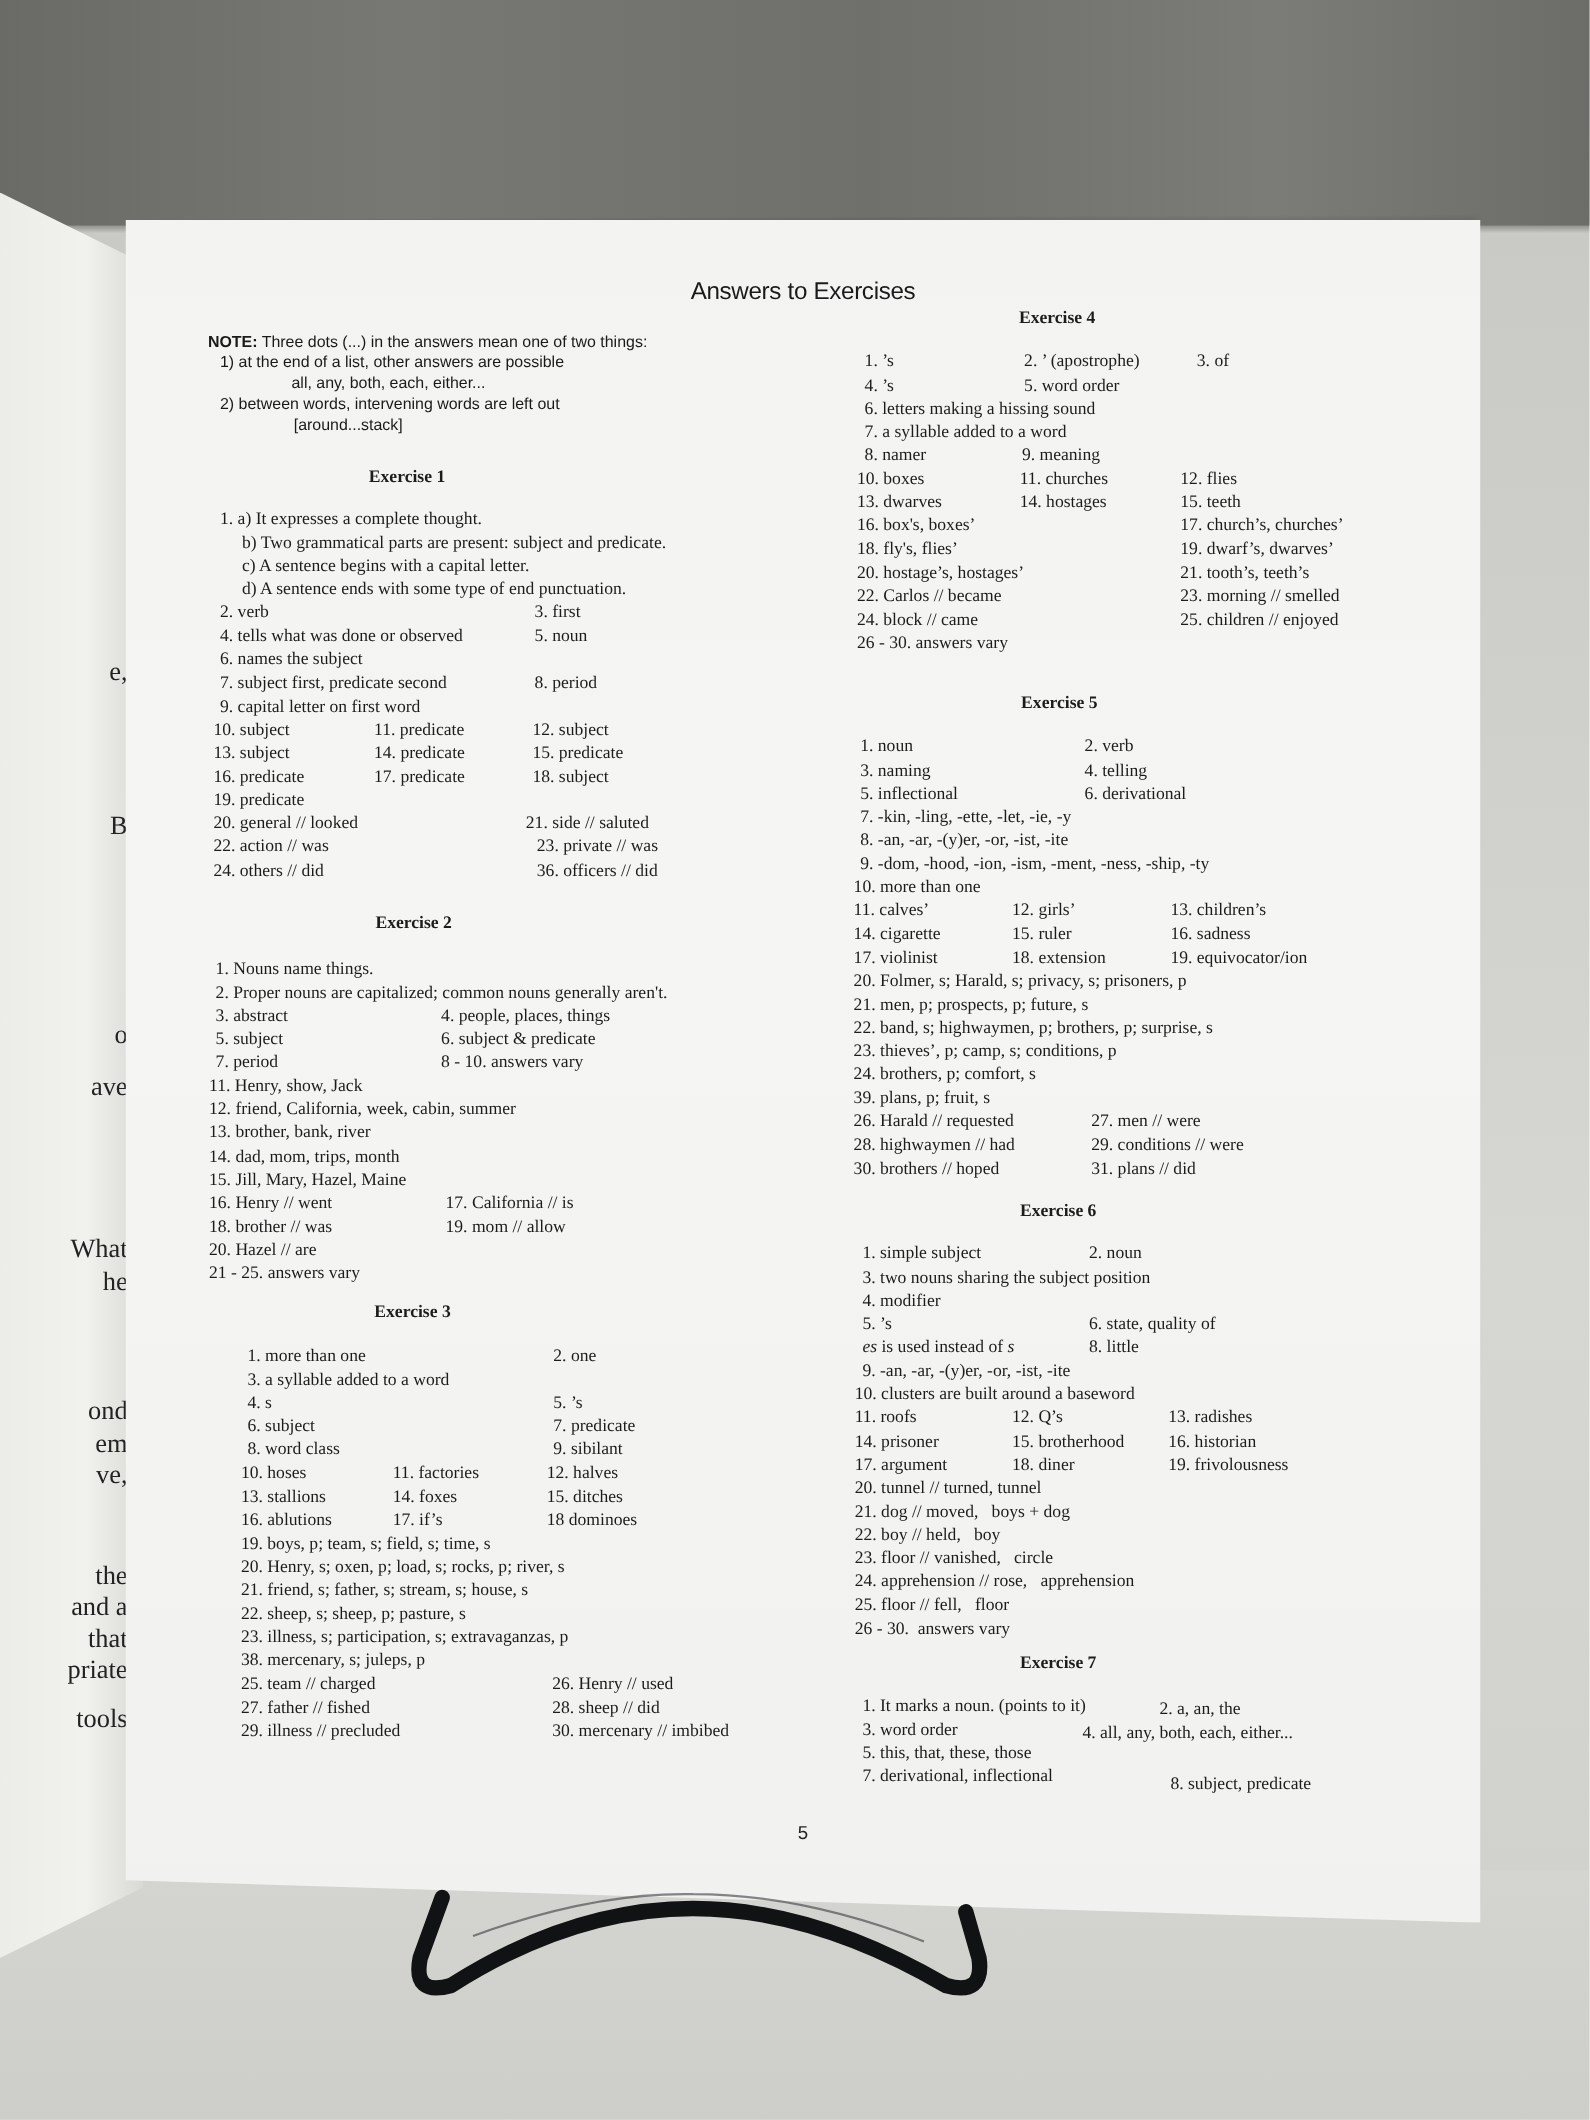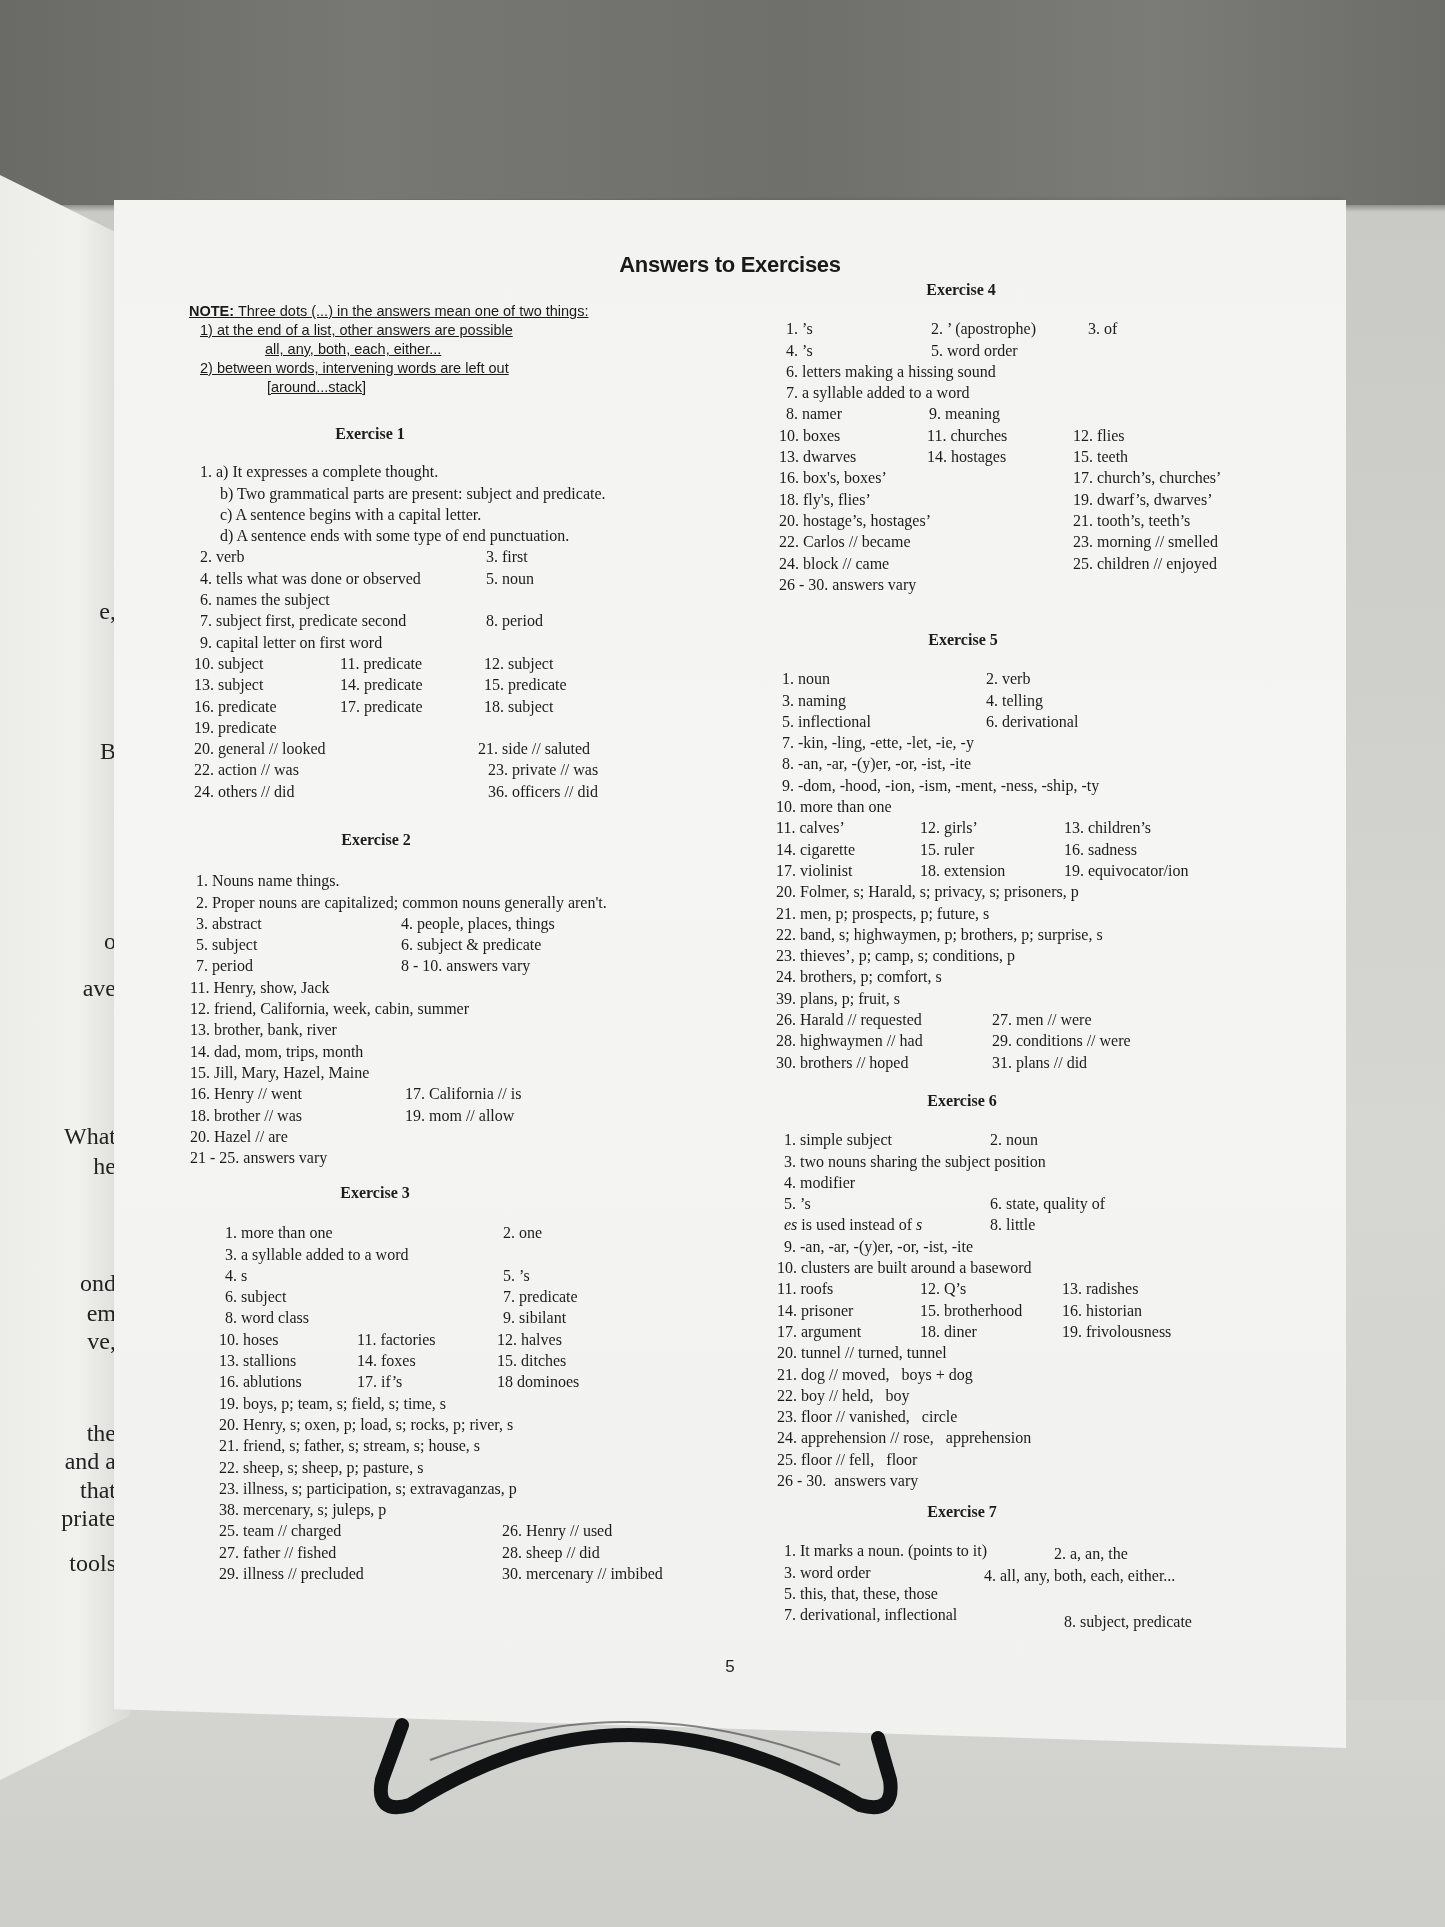--- a/index.html
+++ b/index.html
@@ -26,26 +26,26 @@
       font-size:24px; color:#222; white-space:nowrap; text-align:right;
     }
     .page {
       position:absolute; left:114px; top:200px; width:1232px; height:1548px;
       background: linear-gradient(180deg, #f3f3f1 0%, #f5f5f3 40%, #f1f1ef 100%);
       box-shadow: -3px 0 6px rgba(0,0,0,0.15);
       clip-path: polygon(0 0, 100% -0.3%, 100% 100%, 0 97.5%);
     }
     .title {
       position:absolute; left:0; width:1232px; top:52px; text-align:center;
-      font-family:"Liberation Sans", sans-serif; font-weight:bold; font-size:22px;
+      font-family:"Liberation Sans", sans-serif; font-weight:normal; font-size:22px;
       color:#1a1a1a; letter-spacing:-0.3px;
     }
     .note {
       position:absolute; left:75px; top:102px; font-family:"Liberation Sans", sans-serif;
-      font-size:14.5px; color:#1a1a1a; line-height:19px;text-decoration:underline;
+      font-size:14.5px; color:#1a1a1a; line-height:19px;
     }
     .note .line { white-space:nowrap; }
     .note b { font-weight:bold; }
     .col { position:absolute; color:#1c1c1c; font-size:16px; line-height:21.3px; }
     .ex-head { font-weight:bold; font-size:16px; text-align:center; margin:0; }
     .row { position:relative; height:21.3px; white-space:nowrap; }
     .row span { position:absolute; top:0; }
     .page-number {
       position:absolute; left:0; width:1232px; top:1457px; text-align:center;
       font-family:"Liberation Sans", sans-serif; font-size:17px; color:#222;

